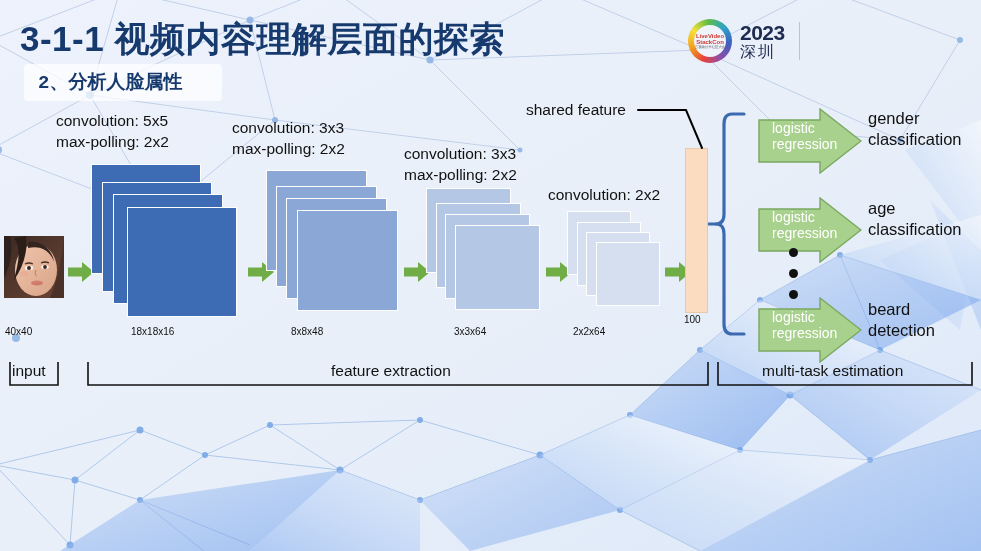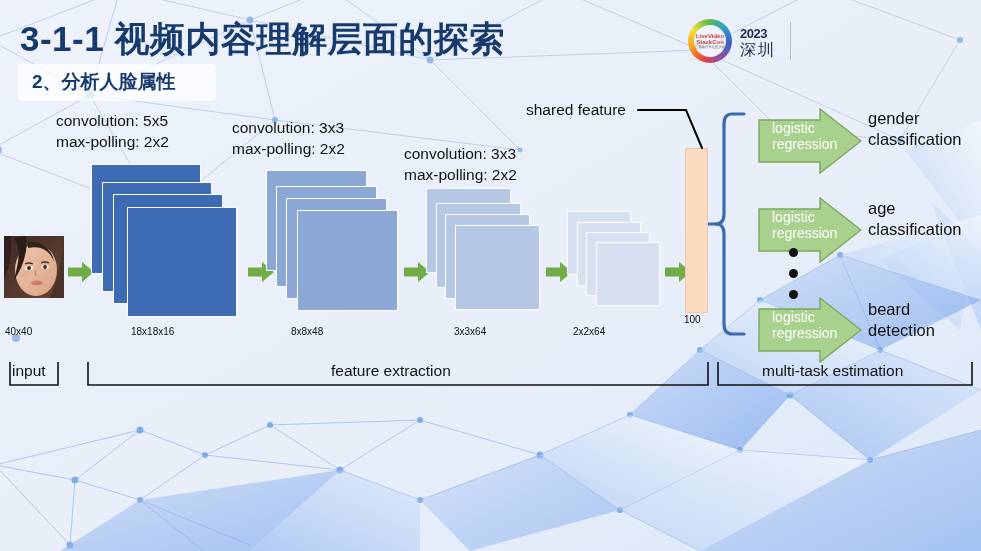--- a/index.html
+++ b/index.html
@@ -14,43 +14,44 @@
   }
   
   .bg-svg{position:absolute;left:0;top:0;width:981px;height:551px;}
   
   .title{
     position:absolute;left:20px;top:16px;
     font-size:35px;font-weight:bold;color:#173a6e;
     letter-spacing:.5px;white-space:nowrap;
   }
   .subtitle-chip{
-    position:absolute;left:18px;top:64px;
+    position:absolute;left:24px;top:64px;
     background:rgba(255,255,255,.72);
     border-radius:4px;
     padding:5px 40px 6px 14px;
+    font-family:Liberation Mono, monospace;
   }
   .subtitle-chip span{
     font-size:19px;font-weight:bold;color:#173a6e;white-space:nowrap;
   }
   
   .logo-wrap{position:absolute;left:688px;top:18px;height:46px;display:flex;align-items:center;}
   .logo-mark{position:relative;width:44px;height:44px;}
   .logo-ring{
     position:absolute;left:0;top:0;width:44px;height:44px;border-radius:50%;
     background:conic-gradient(from 200deg,#e8423a,#f3a11d,#f6e13b,#5fbb46,#2fa3c8,#3f5fbf,#8e4fa8,#e8423a);
   }
   .logo-hole{
     position:absolute;left:6px;top:6px;width:32px;height:32px;border-radius:50%;
     background:#eef3fc;display:flex;flex-direction:column;align-items:center;justify-content:center;
   }
   .logo-hole b{font-size:6px;line-height:6px;color:#d23a30;font-weight:bold;display:block;}
   .logo-hole i{font-size:3.4px;line-height:5px;color:#555;font-style:normal;display:block;}
   .logo-year{margin-left:8px;line-height:1;}
-  .logo-year .y{font-size:13px;font-weight:bold;color:#1e2b50;letter-spacing:-.5px;}
+  .logo-year .y{font-size:21px;font-weight:bold;color:#1e2b50;letter-spacing:-.5px;}
   .logo-year .c{font-size:16px;font-weight:normal;color:#1e2b50;letter-spacing:2px;display:block;margin-top:1px;}
   .logo-div{width:1px;height:38px;background:#b9c3d6;margin:0 14px;}
   .logo-brand{line-height:1;}
   .logo-brand .lb{font-size:20px;color:#3a4a63;letter-spacing:-.3px;white-space:nowrap;}
   .logo-brand .lb b{color:#1a2436;font-weight:bold;}
   .logo-brand .ls{
     display:flex;align-items:center;gap:5px;margin-top:4px;
   }
   .logo-brand .ls .ln{flex:1;height:1px;background:#9aa6bb;}
   .logo-brand .ls .lt{font-size:8px;color:#6b7687;letter-spacing:3px;white-space:nowrap;}
@@ -263,20 +264,23 @@
     <div>max-polling: 2x2</div>
   </div>
   <div class="lab two" style="left:232px;top:117px;">
     <div>convolution: 3x3</div>
     <div>max-polling: 2x2</div>
   </div>
   <div class="lab two" style="left:404px;top:143px;">
     <div>convolution: 3x3</div>
     <div>max-polling: 2x2</div>
   </div>
+  <div class="lab" style="left:548px;top:185px;">
+    <div>convolution: 2x2</div>
+  </div>
 
   <div class="photo">
     <svg width="60" height="62" viewBox="0 0 60 62">
       <defs>
         <linearGradient id="skin" x1="0" y1="0" x2="1" y2="1">
           <stop offset="0%" stop-color="#f0c6ac"></stop>
             <stop offset="100%" stop-color="#d9a387"></stop>
         </linearGradient>
         <linearGradient id="hairg" x1="0" y1="0" x2="1" y2="1">
           <stop offset="0%" stop-color="#3c2a24"></stop>

